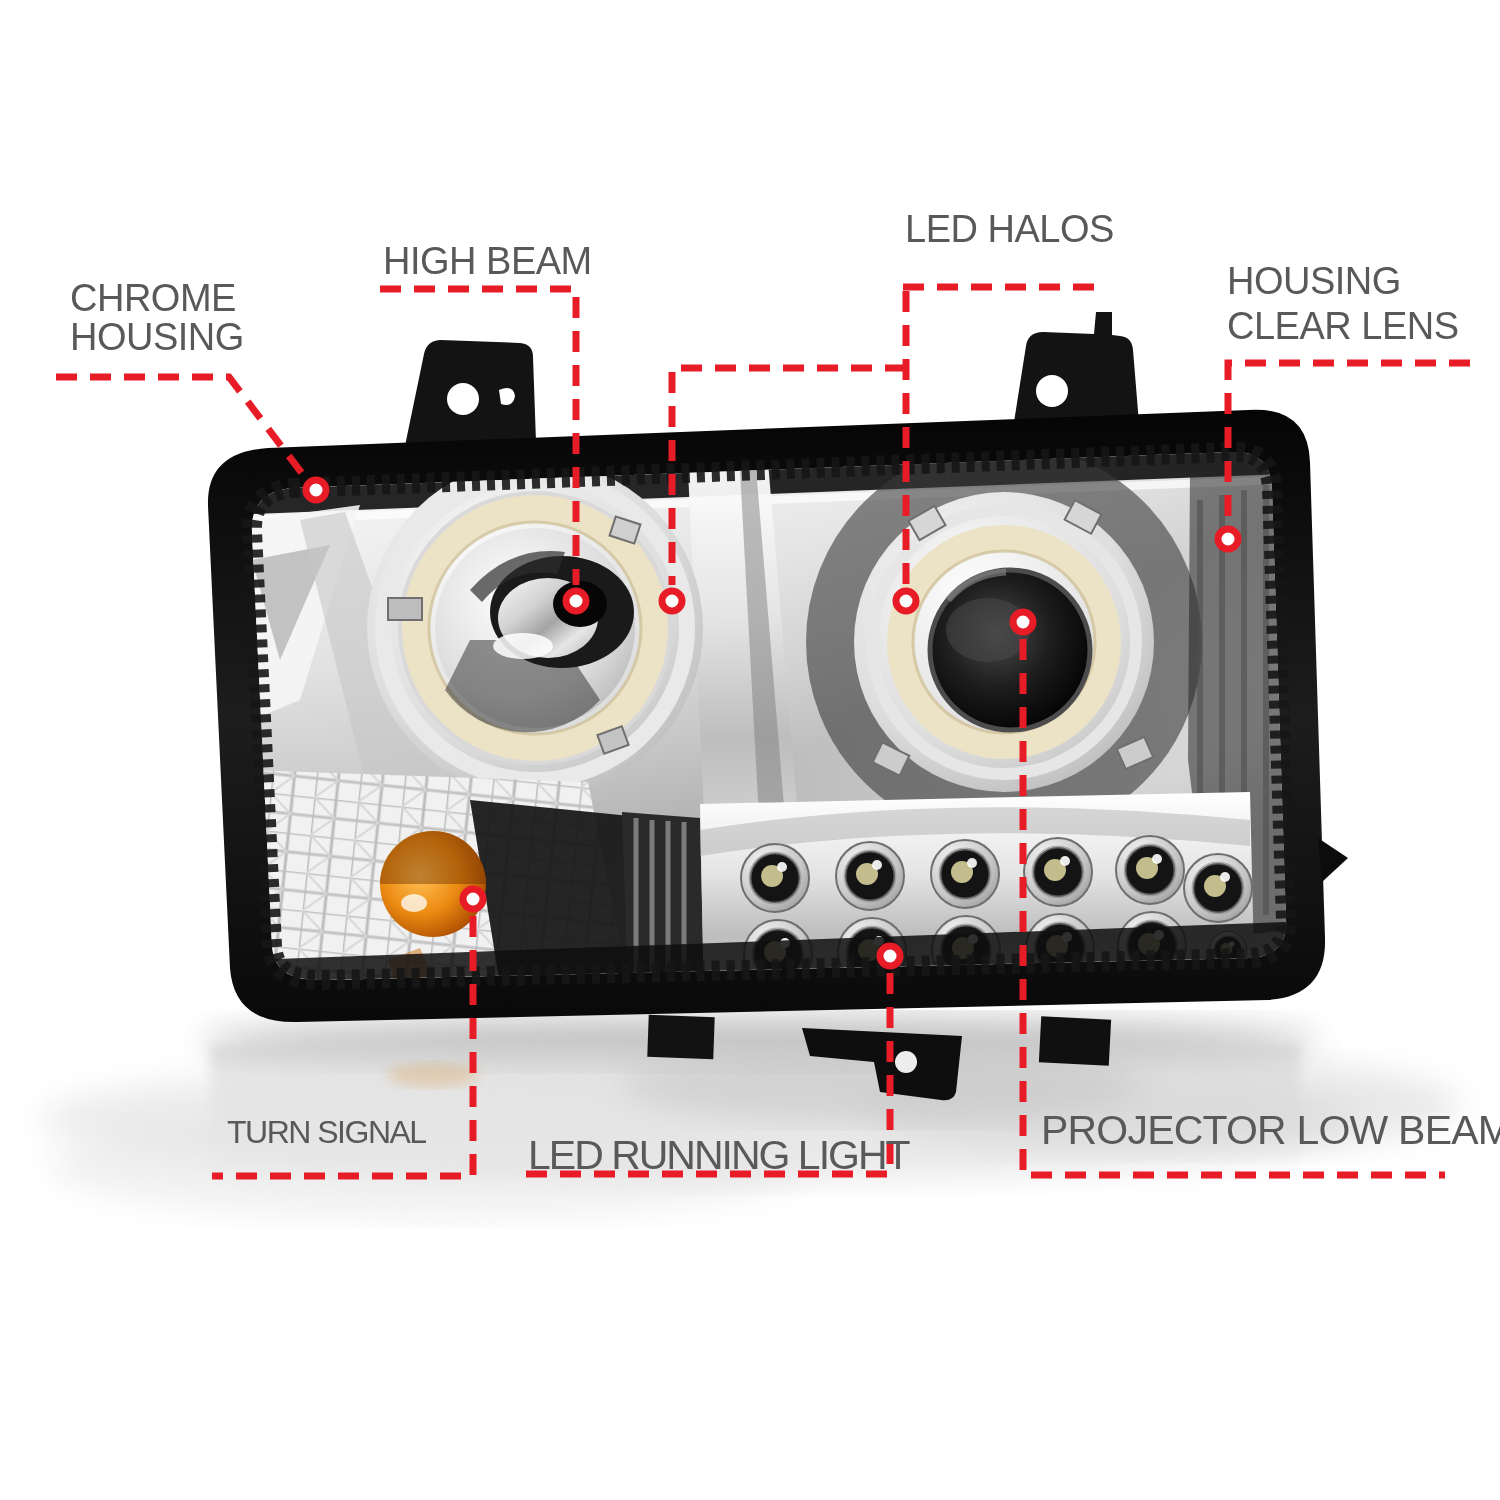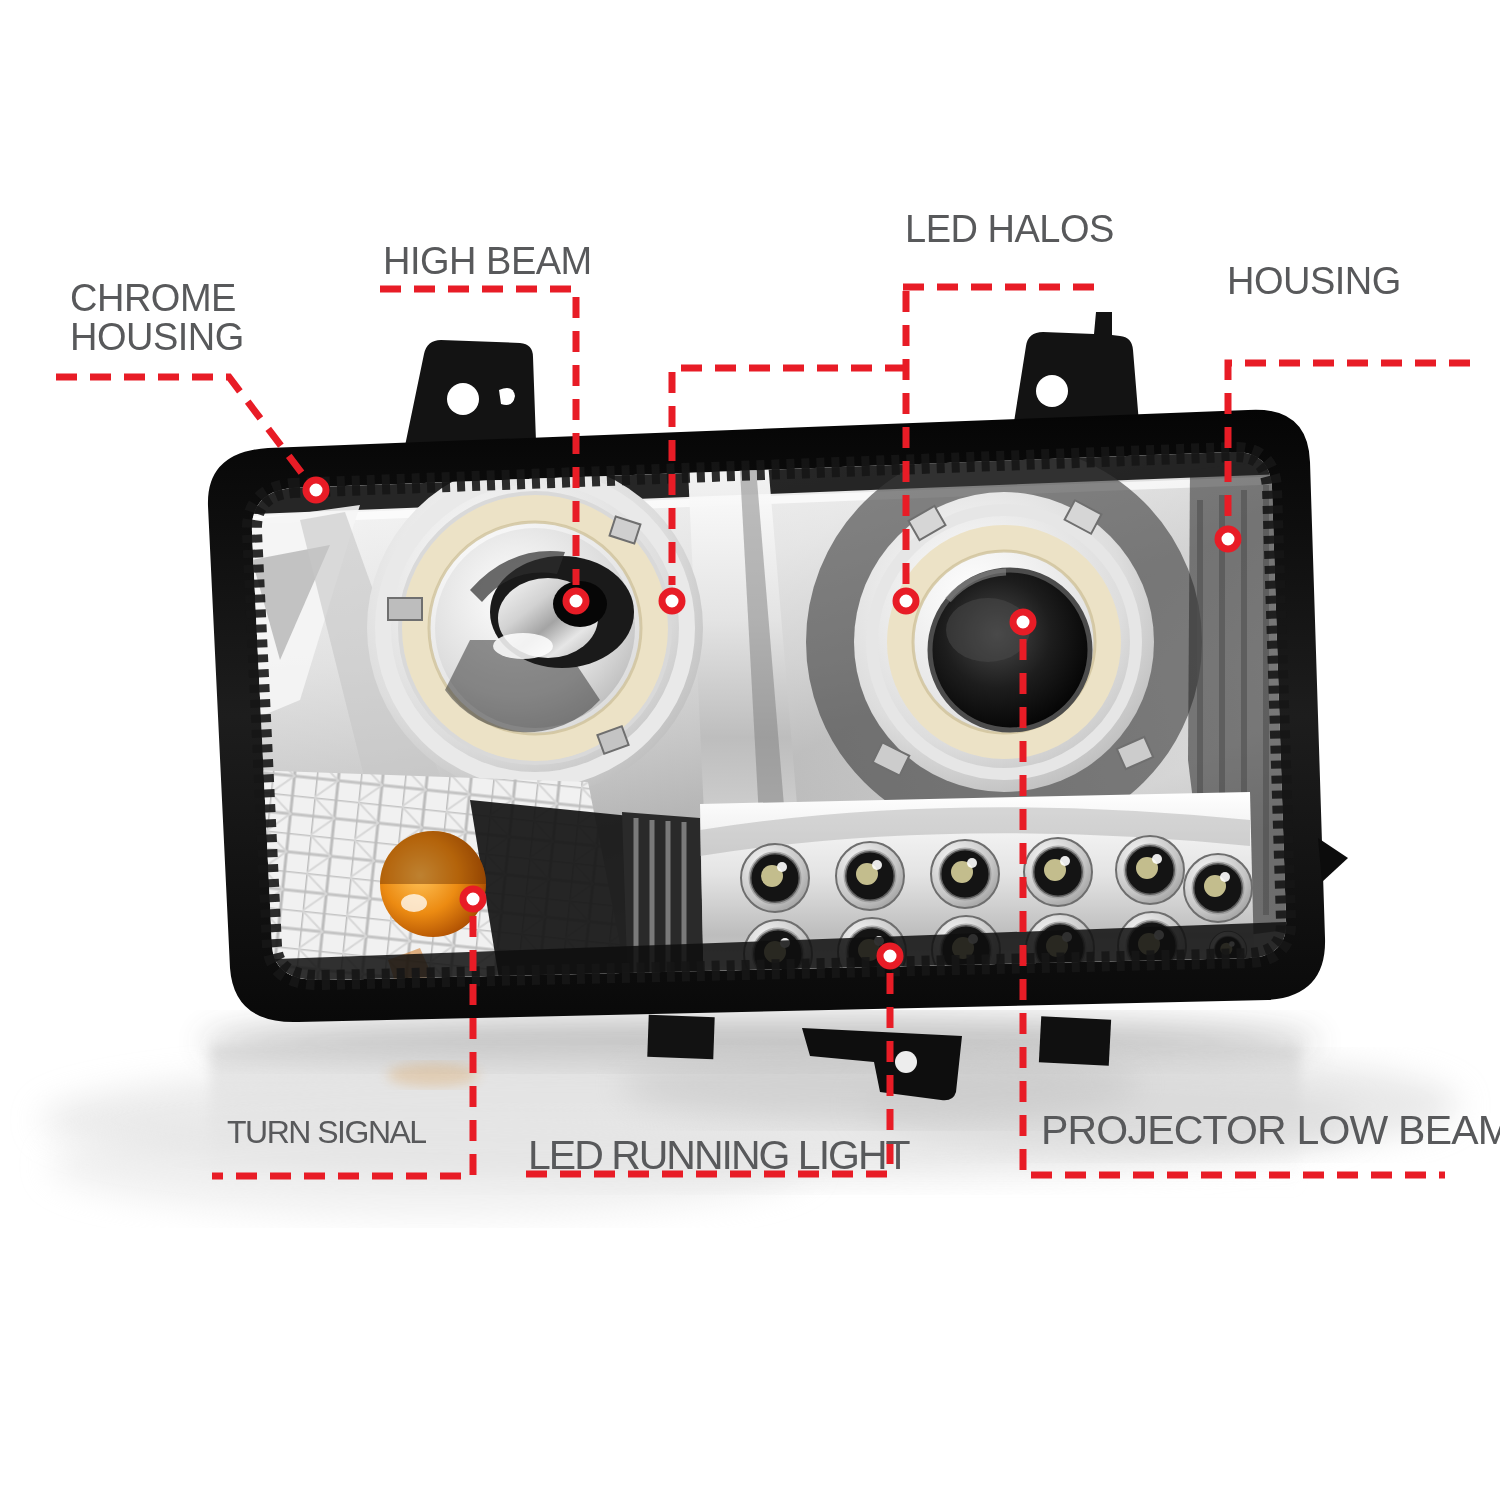--- a/index.html
+++ b/index.html
@@ -239,18 +239,19 @@
   </svg>
 
   <div class="lbl lbl-chrome">
     <div>CHROME</div>
     <div>HOUSING</div>
   </div>
   <div class="lbl lbl-highbeam">HIGH BEAM</div>
   <div class="lbl lbl-halos">LED HALOS</div>
   <div class="lbl lbl-crystal">
     <div>HOUSING</div>
+    <div>CLEAR LENS</div>
   </div>
   <div class="lbl lbl-turn">TURN SIGNAL</div>
   <div class="lbl lbl-running">LED RUNNING LIGHT</div>
   <div class="lbl lbl-projector">PROJECTOR LOW BEAM</div>
 
 </div>
 
 </body></html>

